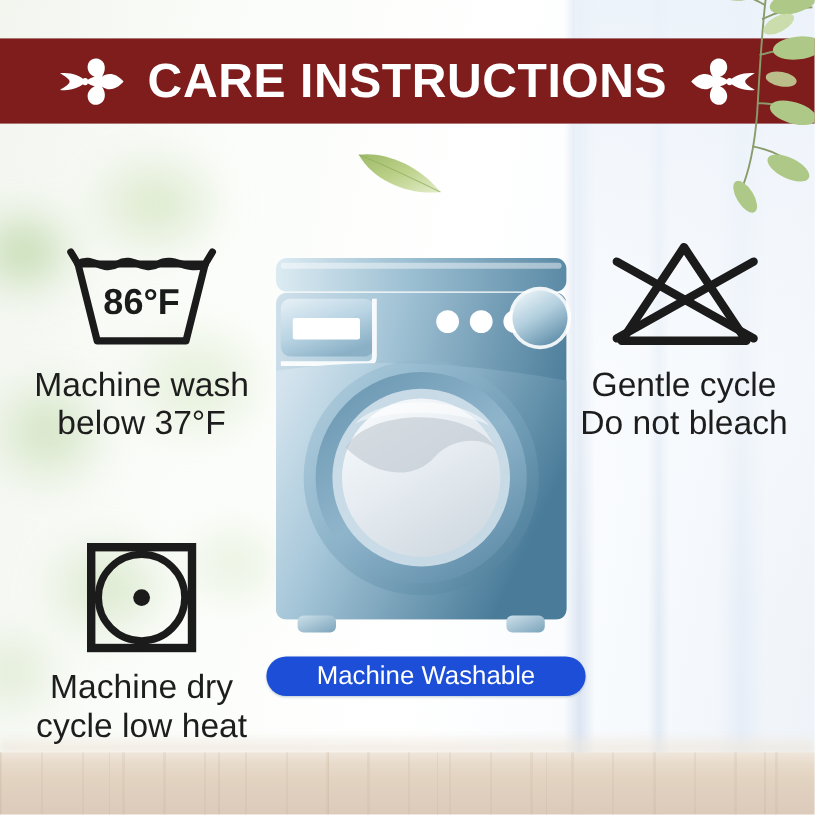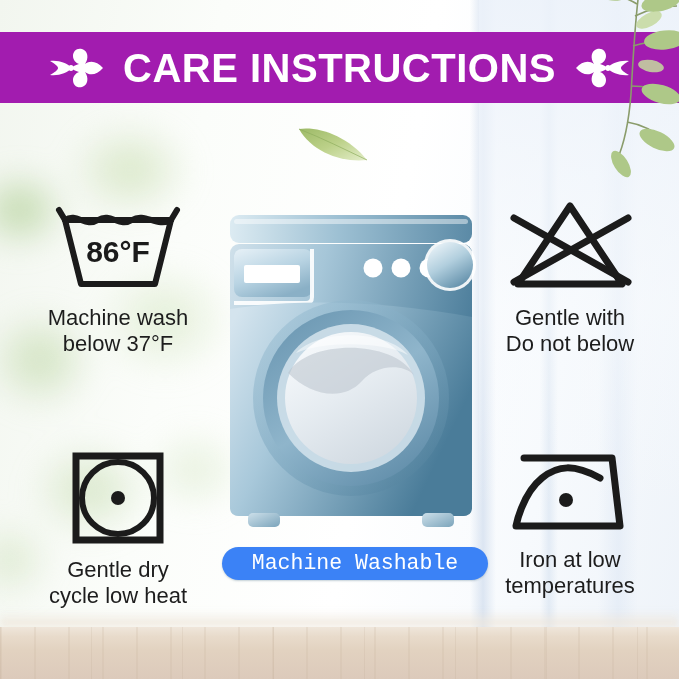--- a/index.html
+++ b/index.html
@@ -54,57 +54,56 @@
   }
   .bg-table-edge{
     position:absolute;left:0;right:0;bottom:52px;height:16px;
     background:linear-gradient(180deg,rgba(245,240,233,.0),rgba(238,230,219,.95));
     filter:blur(3px);
   }
 
   
   .banner{
     position:absolute;left:0;top:32px;width:679px;height:71px;z-index:6;
-    background:#a21caf;
+    background:#7f1d1d;
     display:flex;align-items:center;justify-content:center;gap:18px;
   }
   .banner-title{
     color:#ffffff;font-size:40px;font-weight:700;letter-spacing:.5px;
     white-space:nowrap;line-height:1;
     font-family:"Liberation Sans","DejaVu Sans",sans-serif;
   }
   .fleur{width:58px;height:44px;flex:0 0 auto;}
   .fleur.right{transform:scaleX(-1);}
 
   
   .sprig{position:absolute;z-index:8;pointer-events:none;}
   .sprig-tr{right:-6px;top:-10px;width:120px;height:190px;}
   .leaf-float{position:absolute;left:296px;top:120px;width:74px;height:46px;z-index:7;}
 
   
   .care{position:absolute;z-index:5;text-align:center;}
   .care .glyph{display:block;margin:0 auto;}
   .care .caption{
-    color:#1d1d1d;font-size:22px;line-height:1.16;margin-top:9px;white-space:nowrap;
+    color:#1d1d1d;font-size:28px;line-height:1.16;margin-top:9px;white-space:nowrap;
   }
   .c-wash   {left:12px;  top:196px; width:212px;}
   .c-bleach {left:466px; top:196px; width:208px;}
   .c-dry    {left:12px;  top:448px; width:212px;}
   .c-iron   {left:466px; top:448px; width:208px;}
 
   
   .machine{position:absolute;left:226px;top:213px;width:250px;height:320px;z-index:5;}
 
   
   .pill{
     position:absolute;left:222px;top:547px;width:266px;height:33px;z-index:6;
-    background:#3b82f6;border-radius:17px;
+    background:#1d4ed8;border-radius:17px;
     display:flex;align-items:center;justify-content:center;
     box-shadow:0 1px 2px rgba(90,120,140,.35);
-    font-family:Liberation Mono, monospace;
   }
   .pill span{
     color:#ffffff;font-size:21.5px;line-height:1;white-space:nowrap;
   }
 </style>
 </head>
 <body>
 
 <div class="stage">
 
@@ -189,47 +188,37 @@
     </div>
   </div>
 
   <div class="care c-bleach">
     <svg class="glyph" width="132" height="100" viewBox="0 0 132 100">
       <path d="M66 10 L118 88 L14 88 Z" fill="none" stroke="#1b1b1b" stroke-width="7" stroke-linejoin="round"></path>
       <line x1="10" y1="22" x2="124" y2="86" stroke="#1b1b1b" stroke-width="7" stroke-linecap="round"></line>
       <line x1="124" y1="22" x2="10" y2="86" stroke="#1b1b1b" stroke-width="7" stroke-linecap="round"></line>
     </svg>
     <div class="caption">
-      <div>Gentle with</div>
-      <div>Do not below</div>
+      <div>Gentle cycle</div>
+      <div>Do not bleach</div>
     </div>
   </div>
 
   <div class="care c-dry">
     <svg class="glyph" width="100" height="100" viewBox="0 0 100 100">
       <rect x="8" y="8" width="84" height="84" fill="none" stroke="#1b1b1b" stroke-width="7"></rect>
       <circle cx="50" cy="50" r="36" fill="none" stroke="#1b1b1b" stroke-width="6"></circle>
       <circle cx="50" cy="50" r="7" fill="#1b1b1b"></circle>
     </svg>
     <div class="caption">
-      <div>Gentle dry</div>
+      <div>Machine dry</div>
       <div>cycle low heat</div>
     </div>
   </div>
 
-  <div class="care c-iron">
-    <svg class="glyph" width="124" height="90" viewBox="0 0 124 90">
-      <path d="M16 10 L104 10 L112 78 L8 78 C8 78 14 46 34 30 C50 17 66 16 92 30" fill="none" stroke="#1b1b1b" stroke-width="7" stroke-linejoin="round" stroke-linecap="round"></path>
-      <circle cx="58" cy="52" r="7" fill="#1b1b1b"></circle>
-    </svg>
-    <div class="caption">
-      <div>Iron at low</div>
-      <div>temperatures</div>
-    </div>
-  </div>
 
   <svg class="machine" viewBox="0 0 250 320">
     <defs>
       <linearGradient id="bodyG" x1="0" y1="0" x2="1" y2="0.25">
         <stop offset="0%" stop-color="#cfe0ea"></stop>
         <stop offset="38%" stop-color="#a6c6d8"></stop>
         <stop offset="100%" stop-color="#4e7f9c"></stop>
       </linearGradient>
       <linearGradient id="topG" x1="0" y1="0" x2="1" y2="0">
         <stop offset="0%" stop-color="#dcebf2"></stop>

